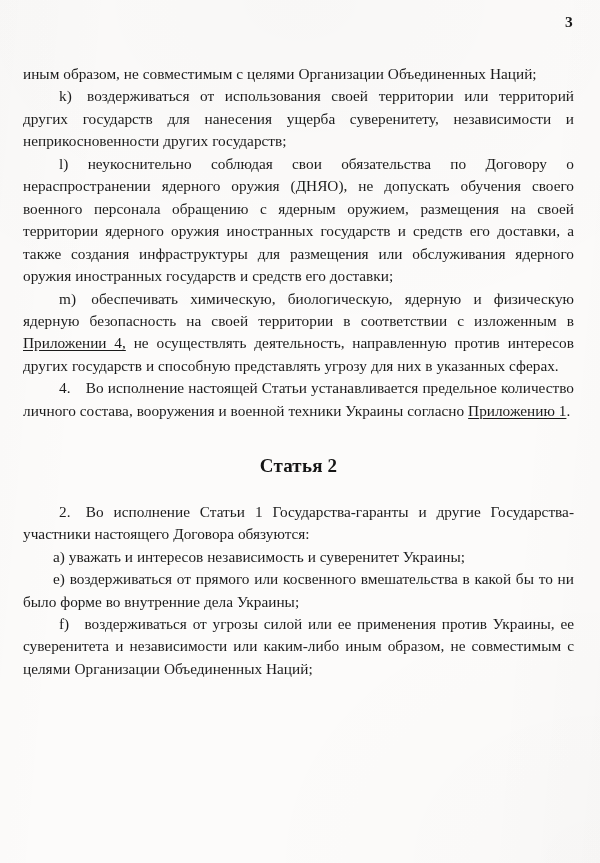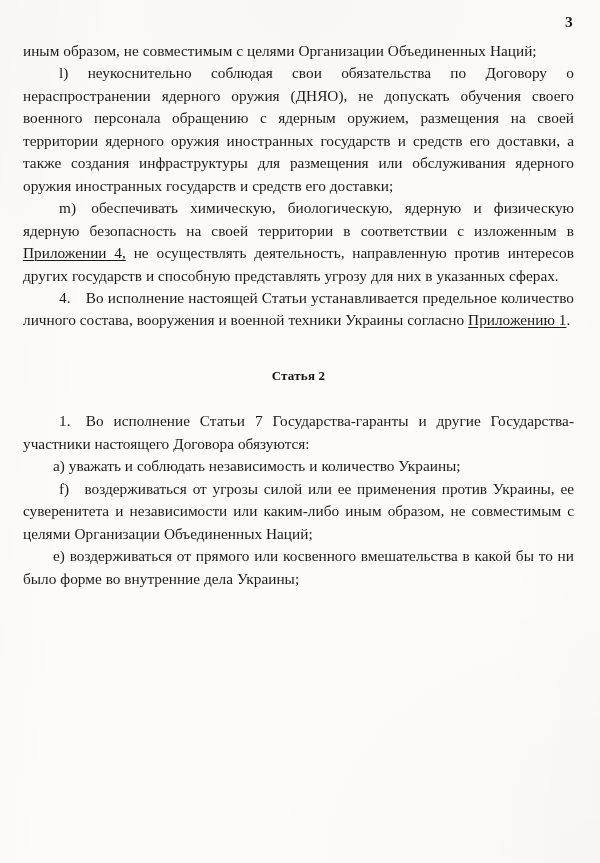--- a/index.html
+++ b/index.html
@@ -37,21 +37,21 @@
     right: 27px;
     font-size: 15.5px;
     font-weight: 700;
     letter-spacing: 0.2px;
     color: #191919;
   }
 
   .body-text {
     position: absolute;
     left: 23px;
-    top: 40px;
+    top: 63px;
     width: 551px;
   }
 
   p.para {
     margin: 0;
     text-align: justify;
     text-justify: inter-word;
     font-size: 15.3px;
     line-height: 22.45px;
     letter-spacing: 0.0px;
@@ -70,21 +70,21 @@
   p.para:last-child { }
 
   u.ref {
     text-decoration: underline;
     text-decoration-thickness: 1.2px;
     text-underline-offset: 2px;
   }
 
   h2.article-heading {
     margin: 0;
-    font-size: 13px;
+    font-size: 19px;
     font-weight: 700;
     text-align: center;
     line-height: 22.45px;
     color: #151515;
     letter-spacing: 0.2px;
   }
 
   .gap-before-heading { height: 33px; }
   .gap-after-heading { height: 23px; }
 </style>
@@ -93,38 +93,39 @@
 
 <div class="page">
   <div class="scan-tint"></div>
 
   <div class="page-number">3</div>
 
   <div class="body-text">
 
     <p class="para">иным образом, не совместимым с целями Организации Объединенных Наций;</p>
 
+    <p class="para indent">k) воздерживаться от использования своей территории или территорий других государств для нанесения ущерба суверенитету, независимости и неприкосновенности других государств;</p>
 
     <p class="para indent">l) неукоснительно соблюдая свои обязательства по Договору о нераспространении ядерного оружия (ДНЯО), не допускать обучения своего военного персонала обращению с ядерным оружием, размещения на своей территории ядерного оружия иностранных государств и средств его доставки, а также создания инфраструктуры для размещения или обслуживания ядерного оружия иностранных государств и средств его доставки;</p>
 
     <p class="para indent"><span>m) обеспечивать химическую, биологическую, ядерную и физическую ядерную безопасность на своей территории в соответствии с изложенным в </span><u class="ref">Приложении 4,</u><span> не осуществлять деятельность, направленную против интересов других государств и способную представлять угрозу для них в указанных сферах.</span></p>
 
     <p class="para indent"><span>4. Во исполнение настоящей Статьи устанавливается предельное количество личного состава, вооружения и военной техники Украины согласно </span><u class="ref">Приложению 1</u><span>.</span></p>
 
     <div class="gap-before-heading"></div>
 
     <h2 class="article-heading">Статья 2</h2>
 
     <div class="gap-after-heading"></div>
 
-    <p class="para indent">1. Во исполнение Статьи 7 Государства-гаранты и другие Государства-участники настоящего Договора обязуются:</p>
+    <p class="para indent">2. Во исполнение Статьи 1 Государства-гаранты и другие Государства-участники настоящего Договора обязуются:</p>
 
-    <p class="para indent-sm">a) уважать и соблюдать независимость и количество Украины;</p>
+    <p class="para indent-sm">a) уважать и интересов независимость и суверенитет Украины;</p>
 
 
 
 
+    <p class="para indent-sm">e) воздерживаться от прямого или косвенного вмешательства в какой бы то ни было форме во внутренние дела Украины;</p>
+
     <p class="para indent">f) воздерживаться от угрозы силой или ее применения против Украины, ее суверенитета и независимости или каким-либо иным образом, не совместимым с целями Организации Объединенных Наций;</p>
-
-    <p class="para indent-sm">e) воздерживаться от прямого или косвенного вмешательства в какой бы то ни было форме во внутренние дела Украины;</p>
 
   </div>
 </div>
 
 </body></html>

